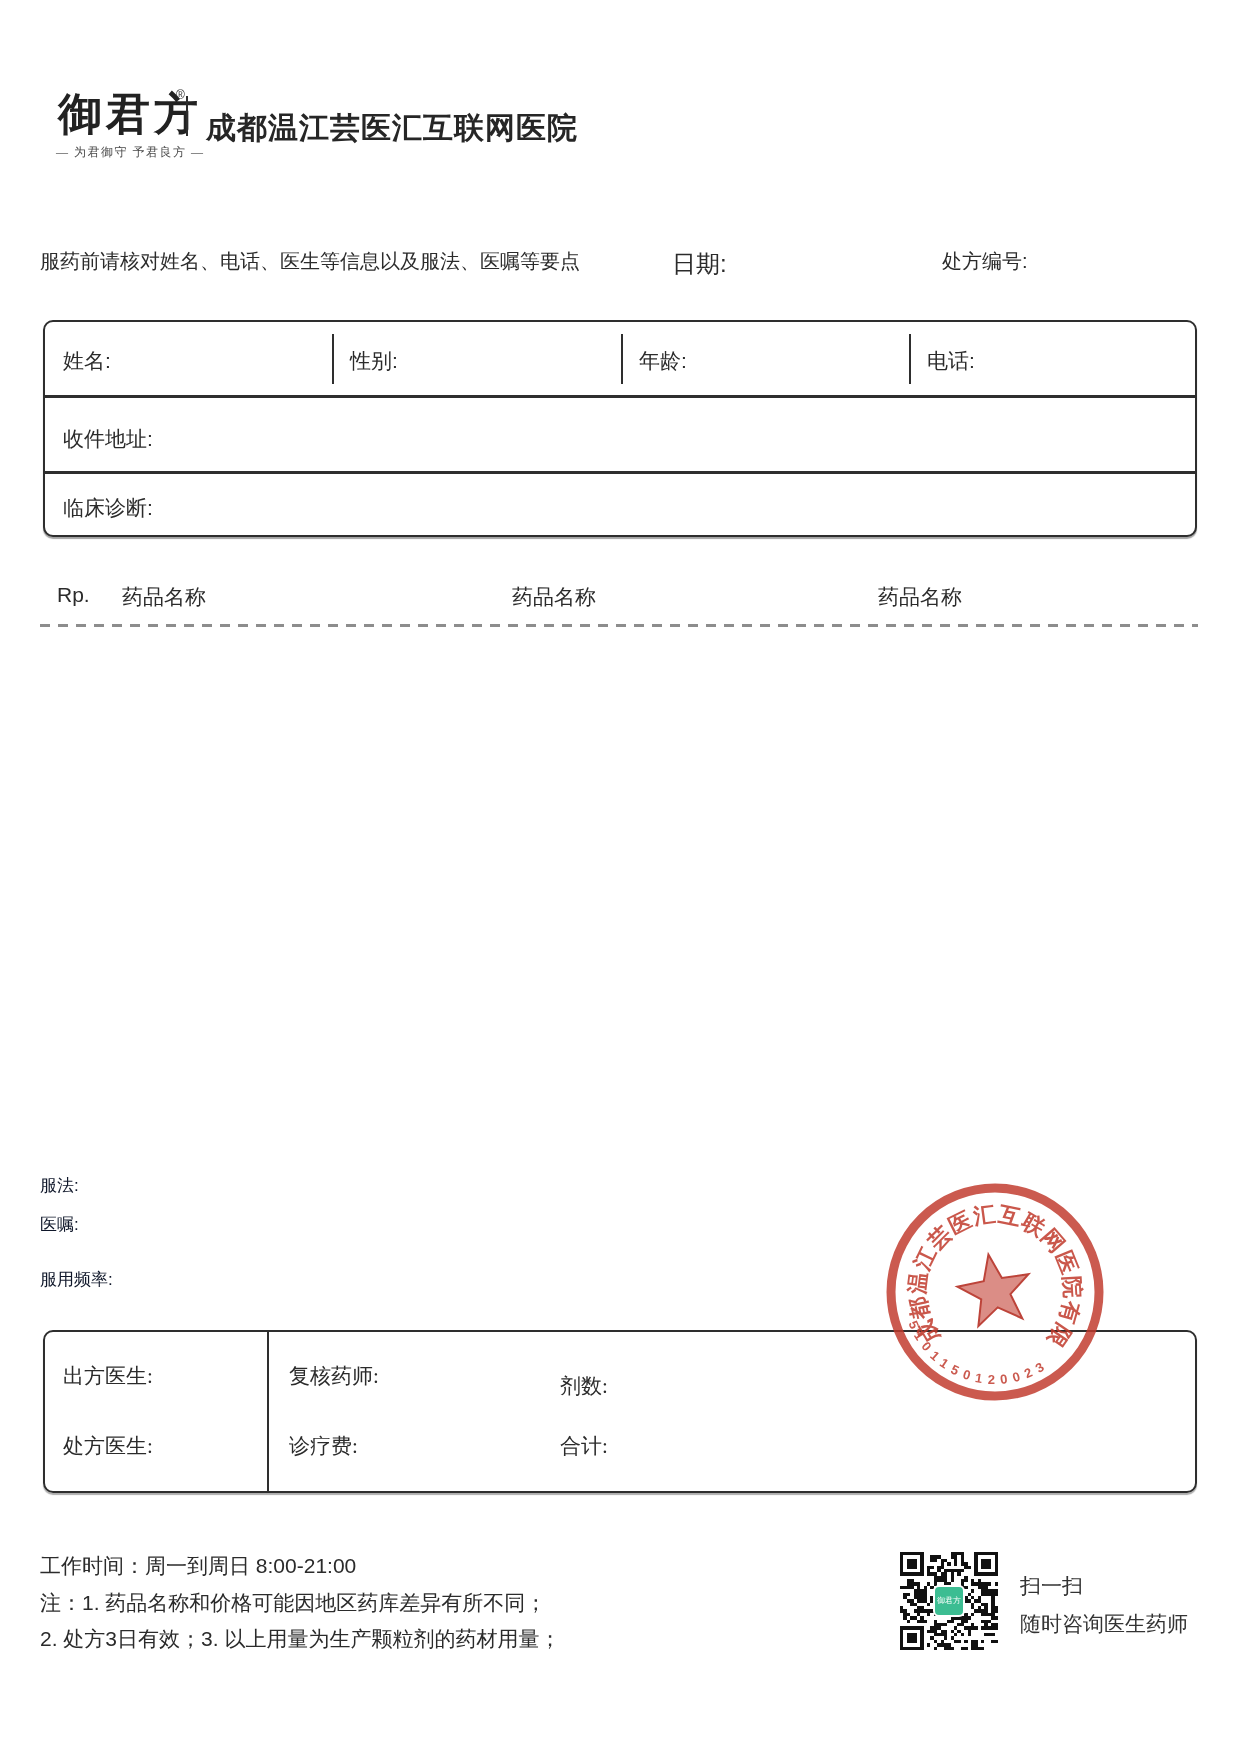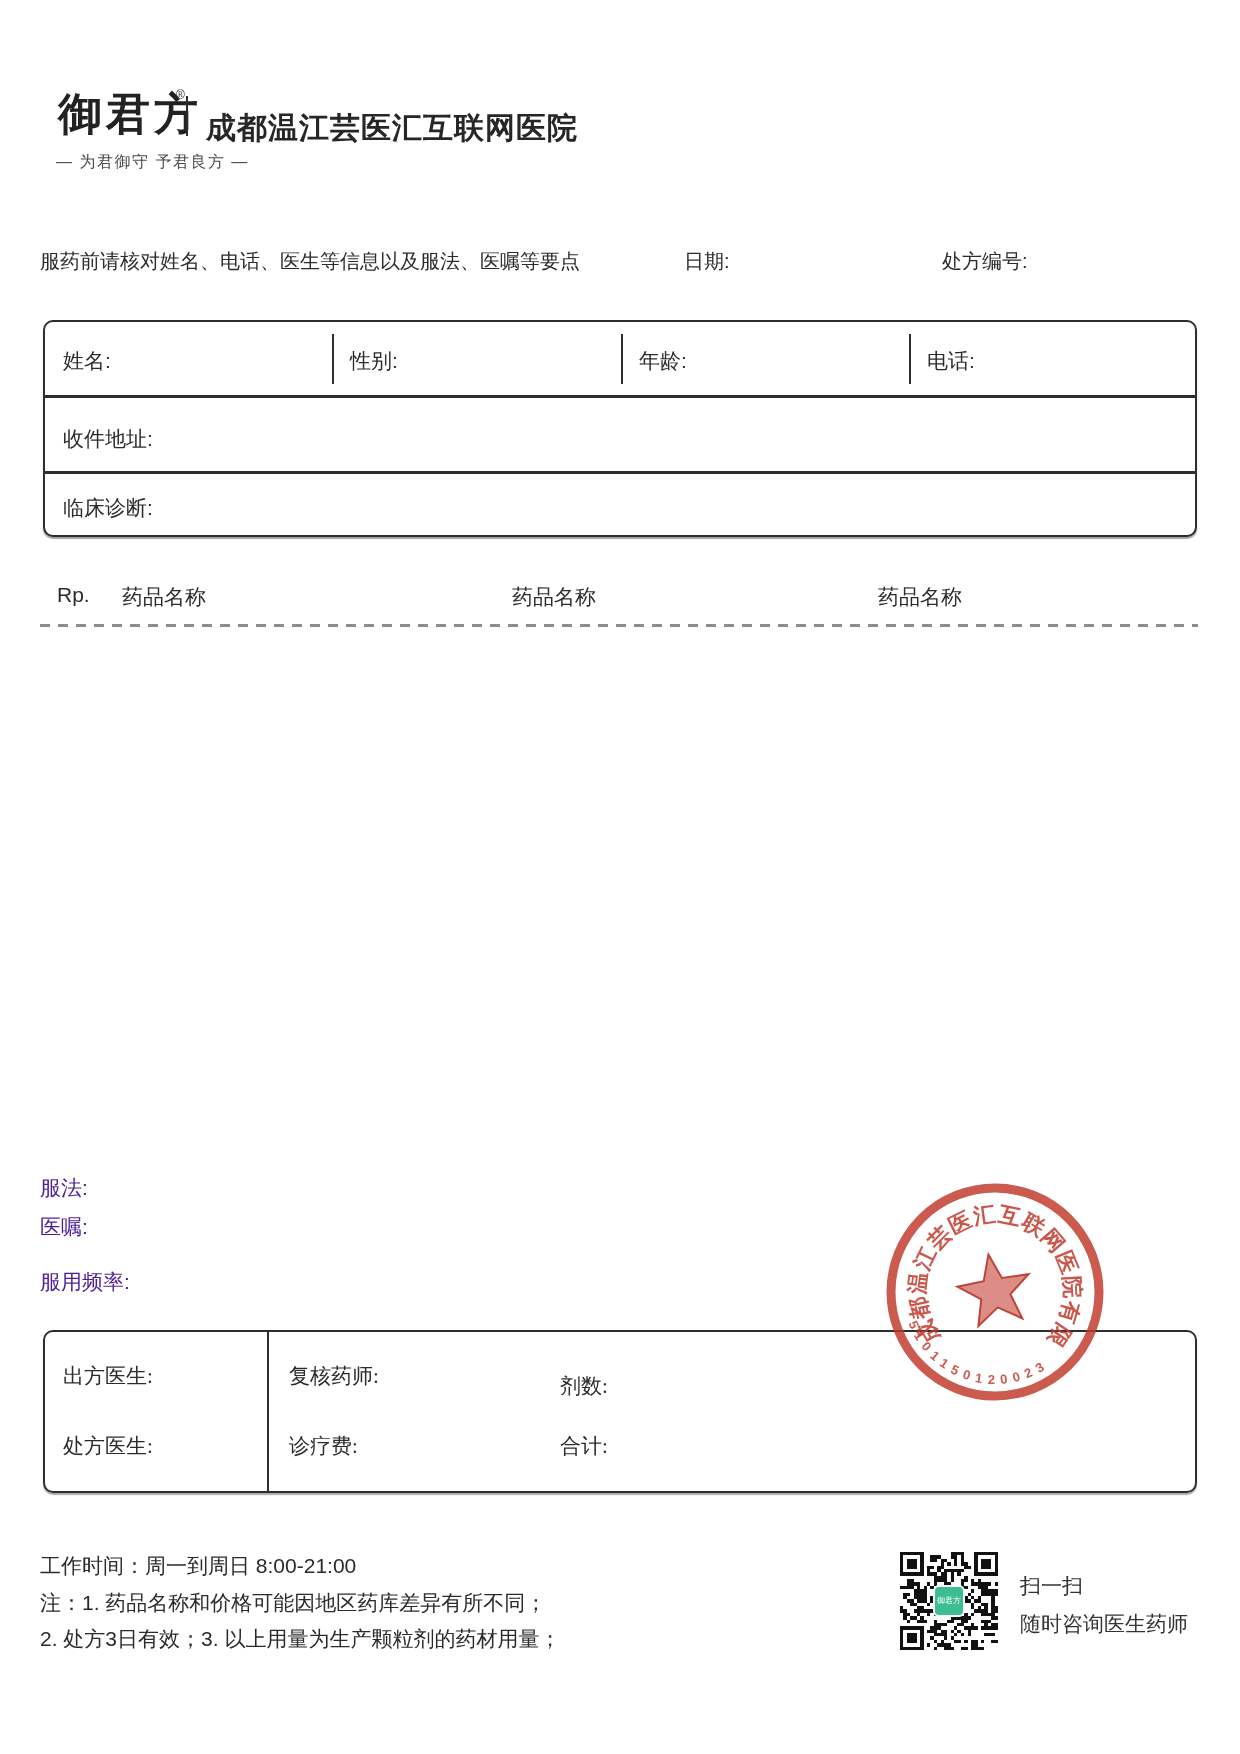--- a/index.html
+++ b/index.html
@@ -5,26 +5,26 @@
   * { margin:0; padding:0; box-sizing:border-box; }
   html,body { background:#ffffff; }
   body { font-family:"Liberation Sans","DejaVu Sans",sans-serif; color:#2b2b2b; }
   .page { position:relative; width:1240px; height:1754px; background:#ffffff; overflow:hidden; }
 
   
   .logo-text { position:absolute; left:58px; top:92px; font-family:"DejaVu Serif","Liberation Serif",serif;
                font-size:44px; font-weight:700; color:#222; letter-spacing:4px; line-height:1; }
   .logo-reg { position:absolute; left:176px; top:88px; font-size:12px; color:#333; }
   .logo-divider { position:absolute; left:186px; top:96px; width:2px; height:40px; background:#2c2c2c; }
-  .logo-tagline { position:absolute; left:56px; top:152px; font-size:16px; color:#4a4a4a; letter-spacing:1.5px; white-space:nowrap; }
+  .logo-tagline { position:absolute; left:56px; top:144px; font-size:12px; color:#4a4a4a; letter-spacing:1.5px; white-space:nowrap;font-family:Liberation Serif, serif; }
   .hospital-title { position:absolute; left:206px; top:108px; font-size:30px; font-weight:700; color:#262626; letter-spacing:1px; }
 
   
   .precheck   { position:absolute; left:40px;  top:248px; font-size:20px; color:#2b2b2b; }
-  .date-label { position:absolute; left:672px; top:248px; font-size:20px; color:#2b2b2b;margin-left:12px; }
+  .date-label { position:absolute; left:672px; top:248px; font-size:24px; color:#2b2b2b; }
   .rxno-label { position:absolute; left:942px; top:248px; font-size:20px; color:#2b2b2b; }
 
   
   .patient-box { position:absolute; left:43px; top:320px; width:1154px; height:217px;
                  border:2.5px solid #2e2e2e; border-radius:10px; background:#fff;
                  box-shadow:0 2px 1px rgba(50,50,50,.45);padding-left:16px; }
   .patient-box .hline { position:absolute; left:0; width:100%; height:2.5px; background:#2e2e2e; }
   .hline.h1 { top:73px; } .hline.h2 { top:149px; }
   .patient-box .vline { position:absolute; top:12px; width:2px; height:50px; background:#2e2e2e; }
   .vline.v1 { left:287px; } .vline.v2 { left:576px; } .vline.v3 { left:864px; }
@@ -38,21 +38,21 @@
 
   
   .rp-label { position:absolute; left:57px;  top:583px; font-size:21px; color:#2b2b2b; }
   .drug-col { position:absolute; top:583px;  font-size:21px; color:#2b2b2b; }
   .drug-col.c1 { left:122px; } .drug-col.c2 { left:512px; } .drug-col.c3 { left:878px; }
   .dashed-sep { position:absolute; left:40px; top:624px; width:1158px; height:2.5px;
                 background:repeating-linear-gradient(90deg,#8d8d8d 0 10px,transparent 10px 18px); }
   .rx-body { position:absolute; left:40px; top:640px; width:1158px; height:520px; }
 
   
-  .ins { position:absolute; left:40px; font-size:21px; color:#4c1d95; }
+  .ins { position:absolute; left:40px; font-size:17px; color:#0f172a; }
   .ins.usage { top:1174px; } .ins.freq { top:1268px; } .ins.advice { top:1213px; }
 
   
   .sig-table { position:absolute; left:43px; top:1330px; width:1154px; height:163px;
                border:2.5px solid #2e2e2e; border-radius:10px; background:transparent;
                box-shadow:0 2px 1px rgba(50,50,50,.4);font-family:Liberation Serif, serif; }
   .sig-table .vdiv { position:absolute; left:222px; top:0; width:2px; height:100%; background:#2e2e2e; }
   .sl { position:absolute; font-size:21px; color:#2b2b2b; }
   .sl.issuing  { left:18px;  top:30px; }
   .sl.prescrib { left:18px;  top:100px; }

